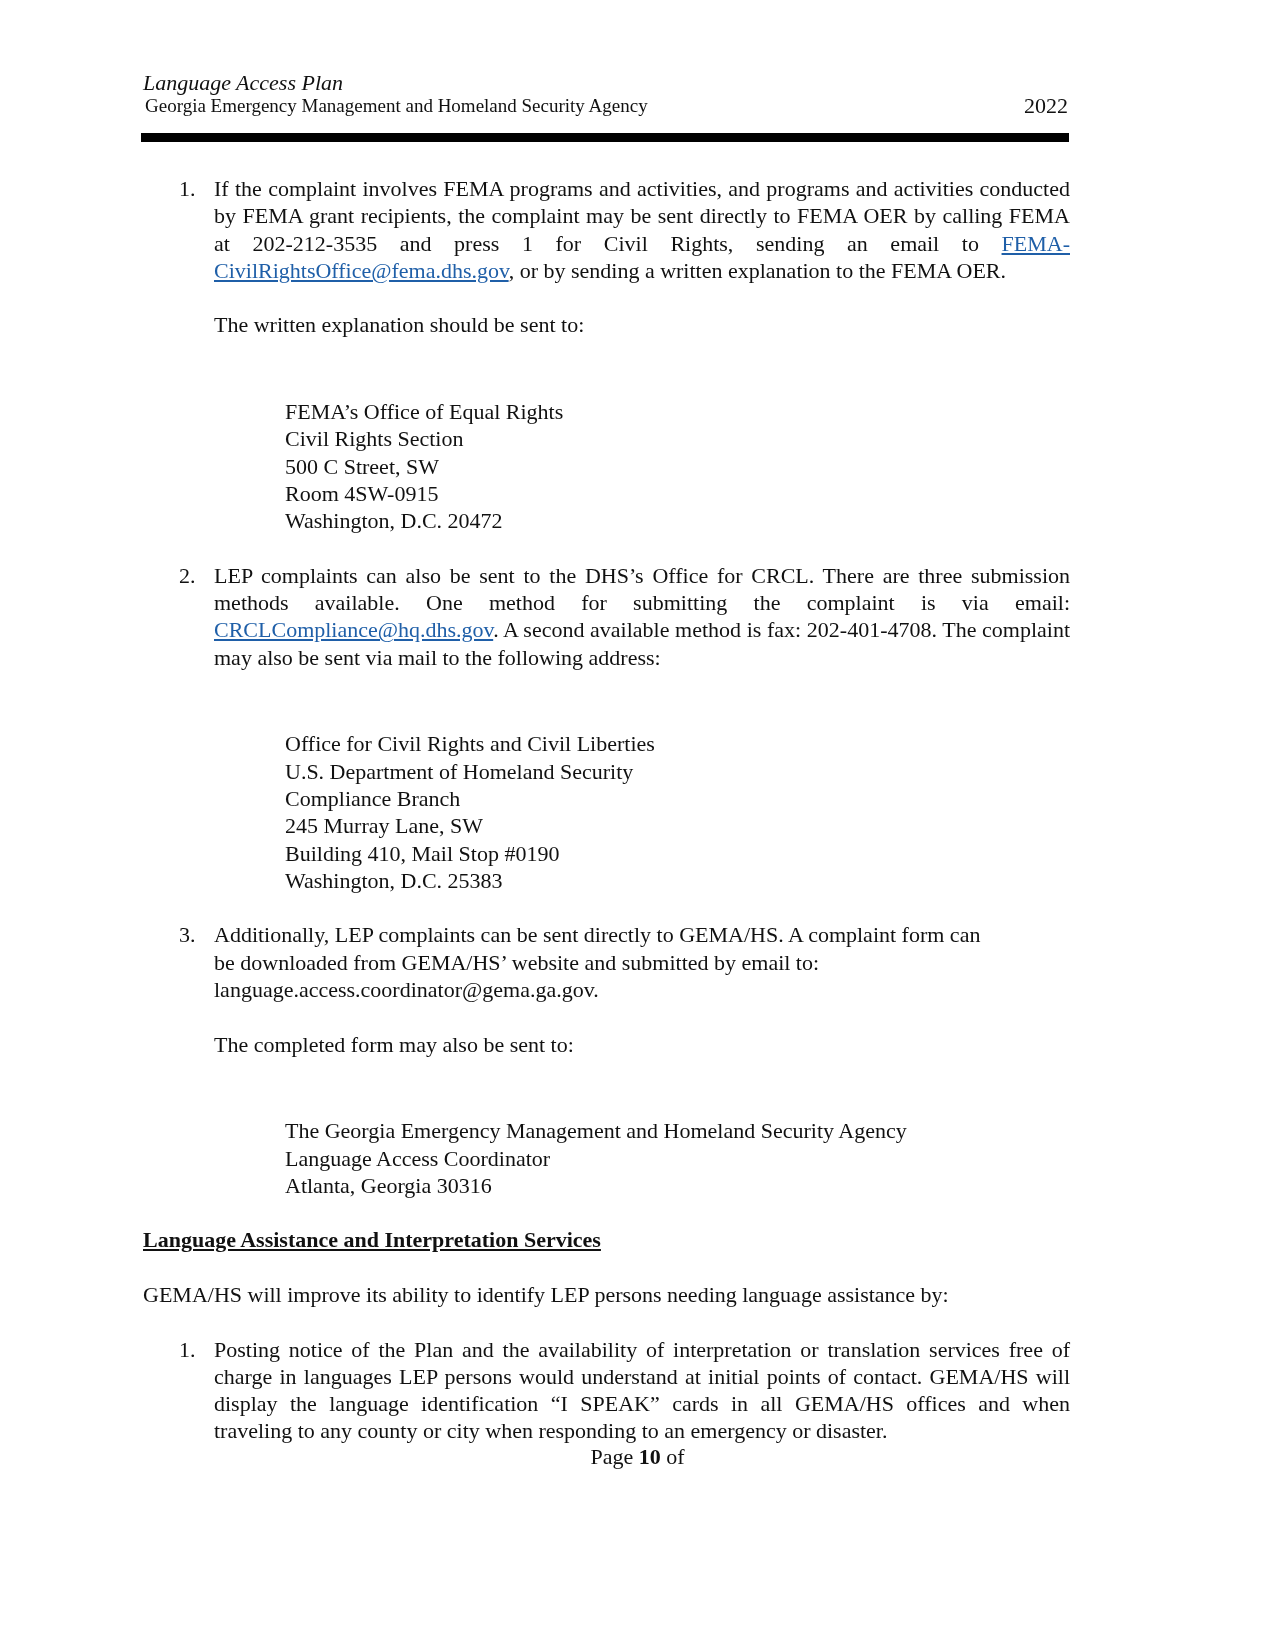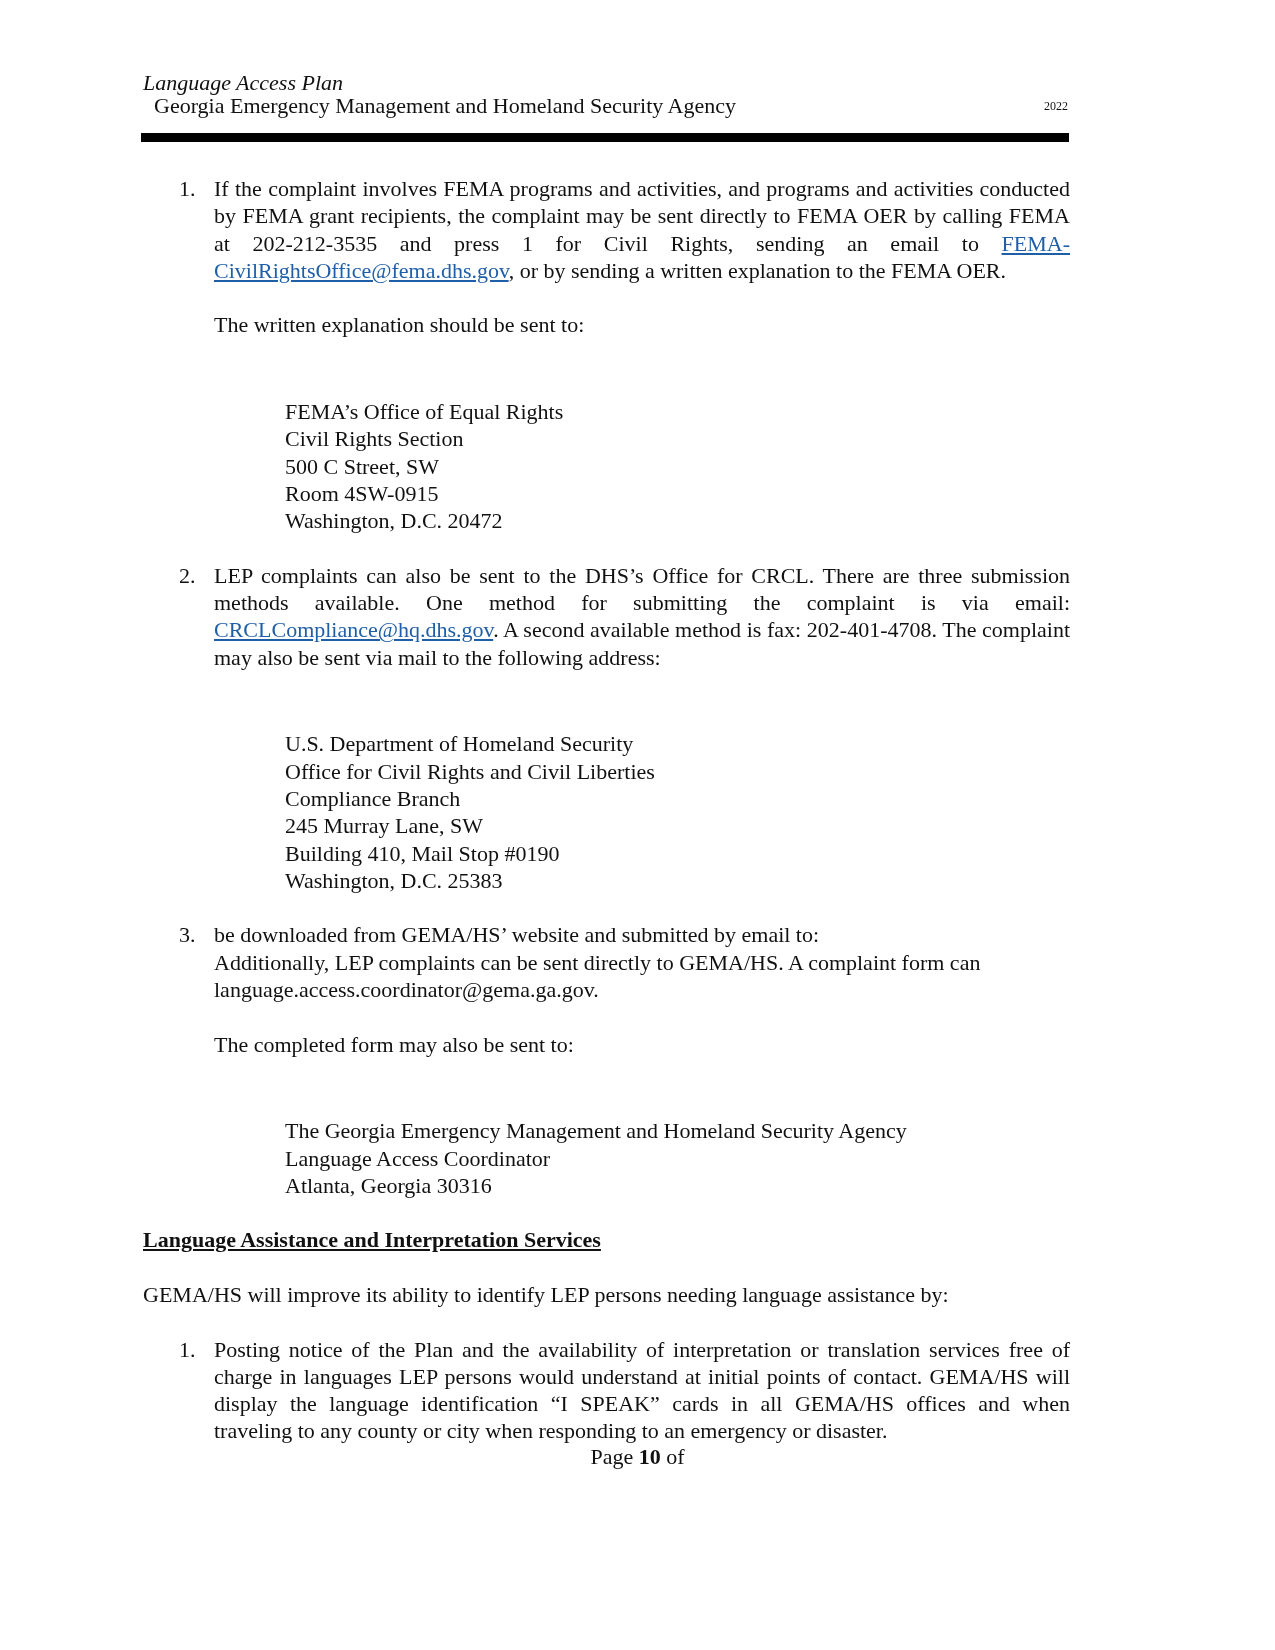--- a/index.html
+++ b/index.html
@@ -1,21 +1,21 @@
 <!DOCTYPE html>
 <html><head>
 <meta charset="utf-8">
 <style>
   html, body { margin:0; padding:0; background:#ffffff; }
   body { width:1275px; height:1650px; position:relative; overflow:hidden;
          font-family:"Liberation Serif", "DejaVu Serif", serif; color:#111; }
   .abs { position:absolute; }
   .hdr-title { left:143px; top:72px; font-size:22px; font-style:italic; line-height:22px; }
-  .hdr-agency { left:154px; top:95px; font-size:22px; line-height:22px;text-align:right; }
-  .hdr-year { right:207px; top:95px; font-size:12px; line-height:22px; }
+  .hdr-agency { left:145px; top:95px; font-size:19px; line-height:22px;text-align:right; }
+  .hdr-year { right:207px; top:95px; font-size:22px; line-height:22px; }
   .hdr-bar { left:141px; top:133px; width:928px; height:9px; background:#000; }
   .content { left:143px; top:175px; width:927px; font-size:22px; line-height:27.3px; }
   .item { position:relative; padding-left:71px; text-align:justify; }
   .item .num { position:absolute; left:36px; top:0; }
   .para { padding-left:71px; }
   .addr { padding-left:142px;margin-top:32px; }
   .gap { height:27.3px; }
   a.link { color:#1f5fa8; text-decoration:underline; }
   .heading { font-weight:bold; text-decoration:underline; }
   .footer { left:0; width:1275px; top:1443px; text-align:center; font-size:22px; line-height:27px; }
@@ -46,33 +46,33 @@
     <div>Washington, D.C. 20472</div>
   </div>
   <div class="gap"></div>
 
   <div class="item">
     <span class="num">2.</span>
     <span>LEP complaints can also be sent to the DHS’s Office for CRCL. There are three submission methods available. One method for submitting the complaint is via email: </span><a class="link">CRCLCompliance@hq.dhs.gov</a><span>. A second available method is fax: 202-401-4708. The complaint may also be sent via mail to the following address:</span>
   </div>
   <div class="gap"></div>
   <div class="addr">
+    <div>Office for Civil Rights and Civil Liberties</div>
     <div>U.S. Department of Homeland Security</div>
-    <div>Office for Civil Rights and Civil Liberties</div>
     <div>Compliance Branch</div>
     <div>245 Murray Lane, SW</div>
     <div>Building 410, Mail Stop #0190</div>
     <div>Washington, D.C. 25383</div>
   </div>
   <div class="gap"></div>
 
   <div class="item" style="text-align:left;">
     <span class="num">3.</span>
+    <div>Additionally, LEP complaints can be sent directly to GEMA/HS. A complaint form can</div>
     <div>be downloaded from GEMA/HS’ website and submitted by email to:</div>
-    <div>Additionally, LEP complaints can be sent directly to GEMA/HS. A complaint form can</div>
     <div>language.access.coordinator@gema.ga.gov.</div>
   </div>
   <div class="gap"></div>
   <div class="para">The completed form may also be sent to:</div>
   <div class="gap"></div>
   <div class="addr">
     <div>The Georgia Emergency Management and Homeland Security Agency</div>
     <div>Language Access Coordinator</div>
     <div>Atlanta, Georgia 30316</div>
   </div>

